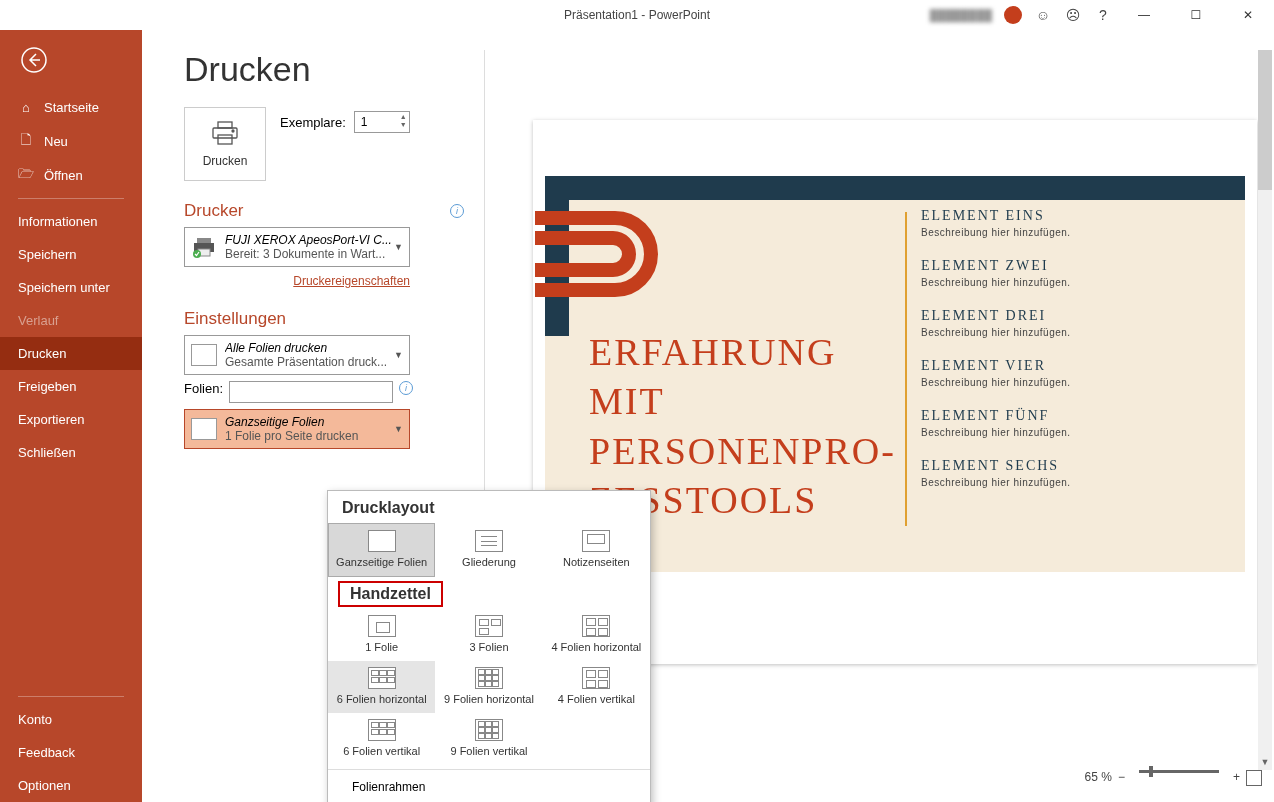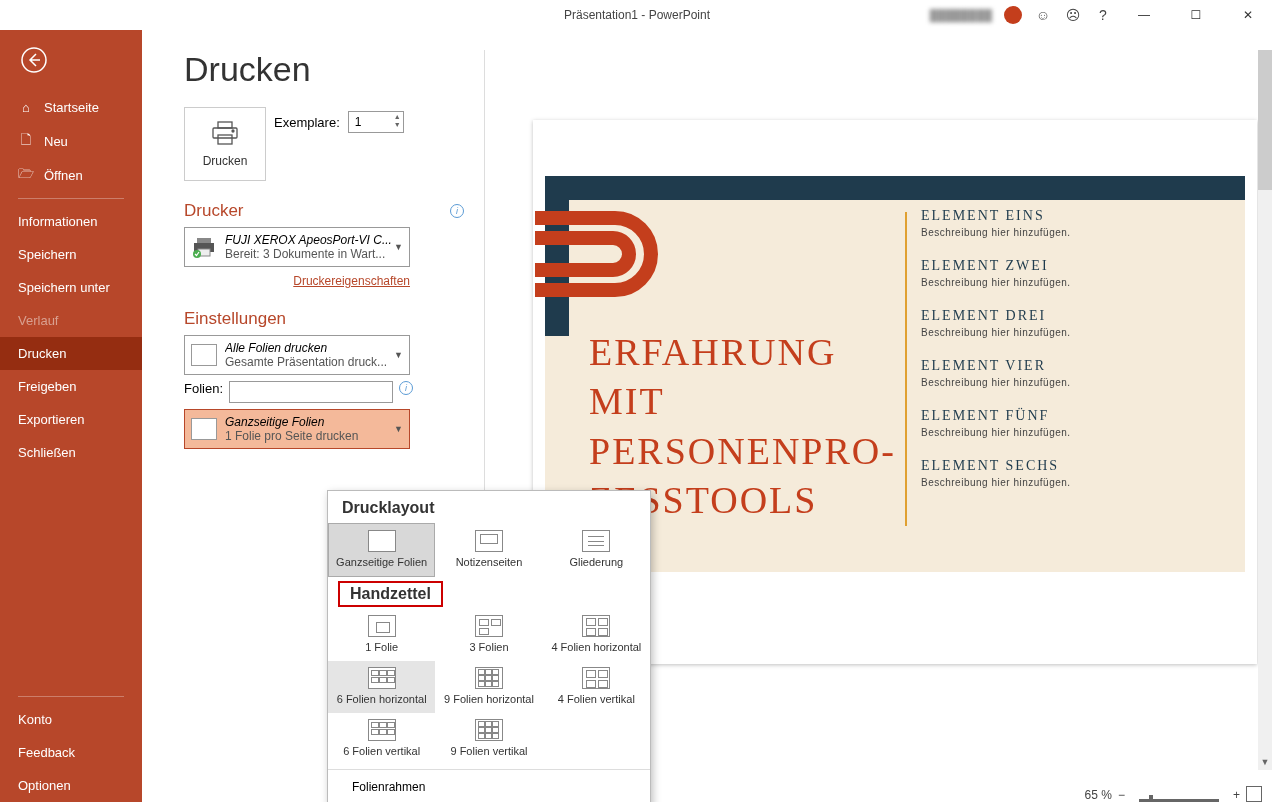--- a/index.html
+++ b/index.html
@@ -27,21 +27,21 @@
 .sidebar .bottom-sep { height: 1px; background: rgba(255,255,255,.3); margin: 6px 18px; }
 
 .content { flex: 1; padding: 20px 0 0 42px; position: relative; display: flex; }
 .left-col { width: 280px; flex-shrink: 0; }
 h1.page-title { font-size: 34px; font-weight: 300; color: #333; margin-bottom: 18px; }
 
 .print-box { border: 1px solid #ccc; width: 82px; height: 74px; display: flex; flex-direction: column; align-items: center; justify-content: center; gap: 8px; cursor: pointer; }
 .print-box svg { color: #555; }
 .print-box span { font-size: 12px; color: #333; }
 
-.exemplare { display: inline-flex; align-items: center; gap: 8px; margin-left: 8px; vertical-align: top; font-size: 13px; position: relative; top: 4px; }
+.exemplare { display: inline-flex; align-items: center; gap: 8px; margin-left: 14px; vertical-align: top; font-size: 13px; position: relative; top: 4px; }
 .spinner { border: 1px solid #999; width: 56px; height: 22px; display: flex; align-items: center; padding-left: 6px; font-size: 12px; position: relative; background: #fff; }
 .spinner .arrows { position: absolute; right: 2px; top: 1px; display: flex; flex-direction: column; font-size: 7px; line-height: 8px; color: #666; cursor: pointer; }
 
 .section-title { color: #b7472a; font-size: 17px; margin-top: 20px; margin-bottom: 6px; display: flex; align-items: center; justify-content: space-between; }
 .info-icon { width: 14px; height: 14px; border: 1px solid #5b9bd5; border-radius: 50%; display: inline-flex; align-items: center; justify-content: center; font-size: 9px; color: #5b9bd5; font-style: italic; }
 
 .combo { border: 1px solid #999; width: 226px; height: 40px; display: flex; align-items: center; padding: 0 6px; gap: 8px; font-size: 12px; position: relative; cursor: pointer; background: #fff; }
 .combo .thumb { width: 26px; height: 22px; border: 1px solid #999; background: #fff; flex-shrink: 0; }
 .combo .thumb.printer { border: none; background: none; }
 .combo .text { display: flex; flex-direction: column; justify-content: center; overflow: hidden; }
@@ -87,21 +87,21 @@
 .slide .topbar { position: absolute; left: 0; top: 0; right: 0; height: 160px; background: #1f3b4d; }
 .slide .cream { position: absolute; left: 24px; top: 24px; right: 0; bottom: 0; background: #f5ebda; }
 .slide .dshape { position: absolute; left: -10px; top: 30px; }
 .slide .headline { position: absolute; left: 44px; top: 152px; width: 300px; font-family: Georgia, serif; font-size: 38px; letter-spacing: 2px; color: #c43e1c; line-height: 1.3; }
 .slide .vline { position: absolute; left: 360px; top: 36px; bottom: 46px; width: 2px; background: #e0a030; }
 .slide .list { position: absolute; left: 376px; top: 32px; right: 20px; }
 .slide .list .item { margin-bottom: 20px; }
 .slide .list .item .t { font-family: Georgia, serif; font-size: 14px; letter-spacing: 2px; color: #1f3b4d; }
 .slide .list .item .d { font-size: 10px; color: #444; margin-top: 3px; letter-spacing: .5px; }
 
-.statusbar { position: absolute; left: 462px; right: 0; bottom: 0; height: 32px; border-top: 0; display: flex; align-items: flex-end; padding: 0 12px; font-size: 12px; color: #444; background: #fff; }
+.statusbar { position: absolute; left: 462px; right: 0; bottom: 0; height: 32px; border-top: 0; display: flex; align-items: flex-start; padding: 0 12px; font-size: 12px; color: #444; background: #fff; }
 .page-input { border: 1px solid #999; width: 32px; height: 20px; text-align: center; margin-right: 4px; }
 .statusbar .nav-next { font-size: 11px; margin-left: 6px; cursor: pointer; }
 .statusbar .spacer { flex: 1; }
 .zoom-track { width: 80px; height: 3px; background: #666; margin: 0 8px; position: relative; }
 .zoom-track .handle { position: absolute; left: 10px; top: -4px; width: 4px; height: 11px; background: #666; }
 .fit-icon { width: 16px; height: 16px; border: 1px solid #666; position: relative; cursor: pointer; }
 </style>
 </head>
 <body>
 
@@ -297,26 +297,26 @@
     </div>
 
     <div class="dropdown-panel">
       <div class="dd-header">Drucklayout</div>
       <div class="dd-grid">
         <div class="dd-item selected">
             <div class="thumb"></div>
             <span>Ganzseitige Folien</span>
           </div>
         <div class="dd-item">
+            <div class="thumb t-outline"></div>
+            <span>Gliederung</span>
+          </div>
+        <div class="dd-item">
             <div class="thumb t-notes"></div>
             <span>Notizenseiten</span>
-          </div>
-        <div class="dd-item">
-            <div class="thumb t-outline"></div>
-            <span>Gliederung</span>
           </div>
       </div>
       <div class="dd-header boxed">Handzettel</div>
       <div class="dd-grid">
         <div class="dd-item">
             <div class="thumb h1"></div>
             <span>1 Folie</span>
           </div>
         <div class="dd-item">
             <div class="thumb h3"></div>

